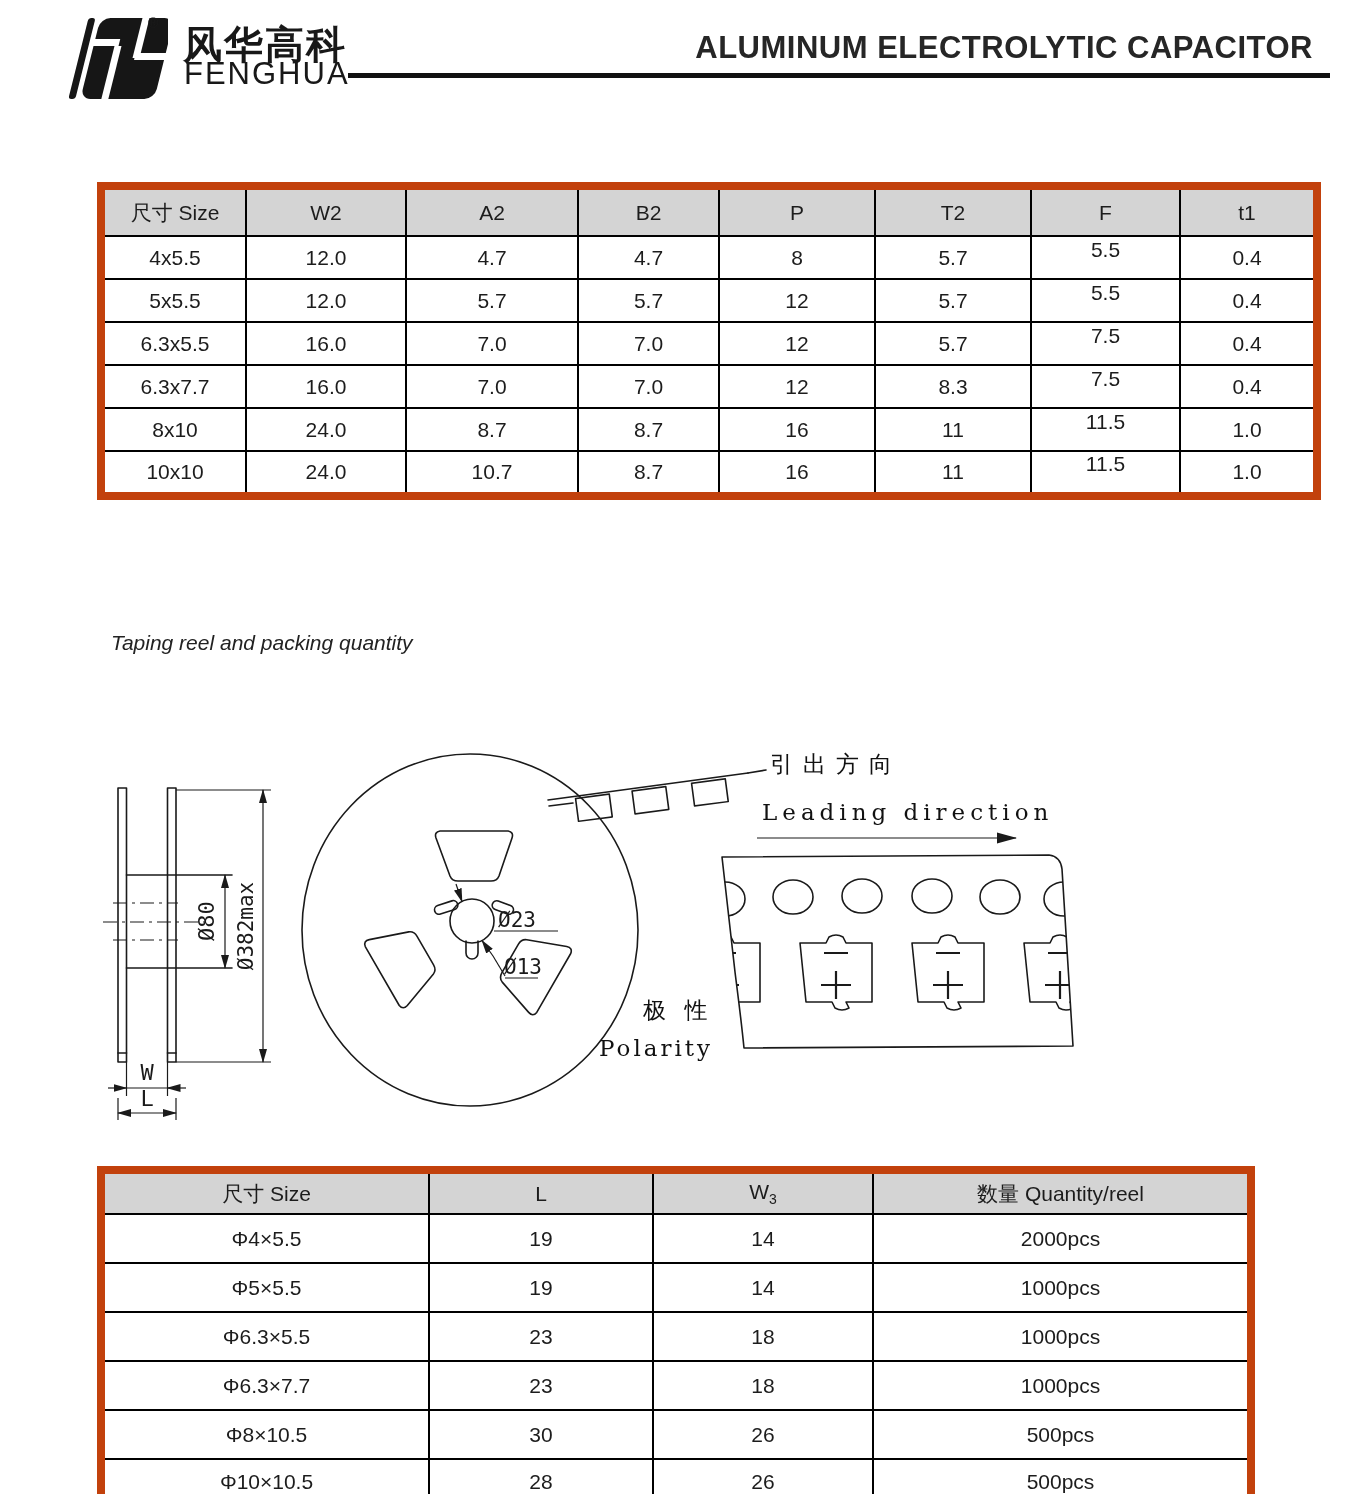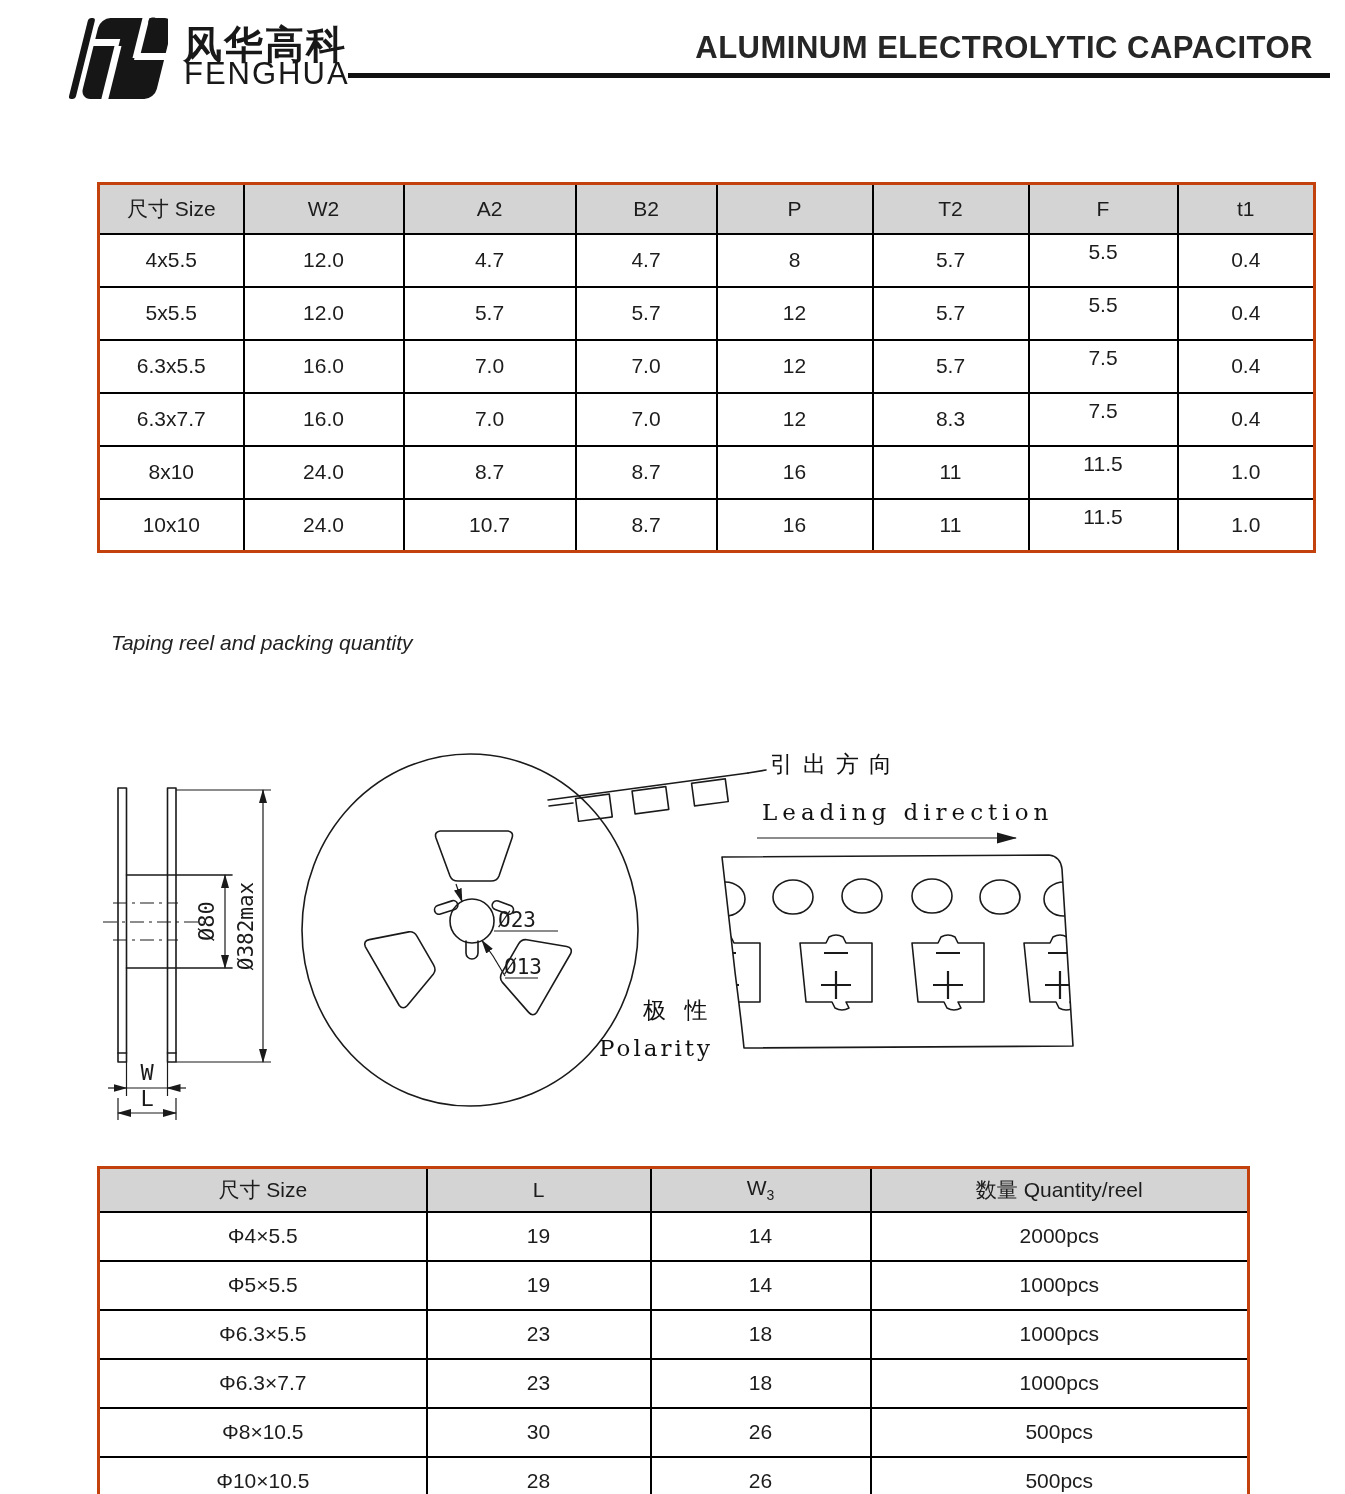--- a/index.html
+++ b/index.html
@@ -8,29 +8,29 @@
     position:relative;width:1345px;height:1494px;background:#fff;overflow:hidden;
     font-family:"Liberation Sans","DejaVu Sans",sans-serif;color:#1c1c1c;
   }
   
   .logo-svg{position:absolute;left:40px;top:12px;width:128px;height:96px;}
   .brand-cn{position:absolute;left:183px;top:18px;font-size:39px;font-weight:700;letter-spacing:2px;color:#181818;}
   .brand-en{position:absolute;left:184px;top:56px;font-size:31px;font-weight:400;letter-spacing:2px;color:#181818;}
   .doc-title{position:absolute;right:32px;top:30px;font-size:31px;font-weight:700;color:#262626;letter-spacing:0.5px;white-space:nowrap;}
   .head-rule{position:absolute;left:348px;top:73px;width:982px;height:5px;background:#111;}
   
-  table.sheet{position:absolute;border-collapse:collapse;table-layout:fixed;border:3px solid #c2410c;}
+  table.sheet{position:absolute;border-collapse:collapse;table-layout:fixed;border:8px solid #c2410c;}
   table.sheet th,table.sheet td{
     border:2px solid #000;text-align:center;vertical-align:middle;
     font-size:21px;font-weight:400;color:#1c1c1c;padding:0;overflow:hidden;
   }
   table.sheet thead th{background:#d4d4d4;}
   table.t1{left:97px;top:182px;width:1216px;}
   .t1 thead tr{height:50px;}
-  .t1 tbody tr{height:53px;}
+  .t1 tbody tr{height:43px;}
   .t1 td.hi{padding-bottom:16px;}  
   table.t2{left:97px;top:1166px;width:1150px;}
   .t2 thead tr{height:44px;}
   .t2 tbody tr{height:49px;}
   sub.w3{font-size:14px;}
   
   .sec-cn{position:absolute;left:97px;top:583px;font-size:31px;color:#222;letter-spacing:1px;}
   .sec-en{position:absolute;left:111px;top:631px;font-size:21px;color:#222;font-style:italic;}
   
   svg.diagram{position:absolute;left:90px;top:740px;width:1010px;height:420px;}

